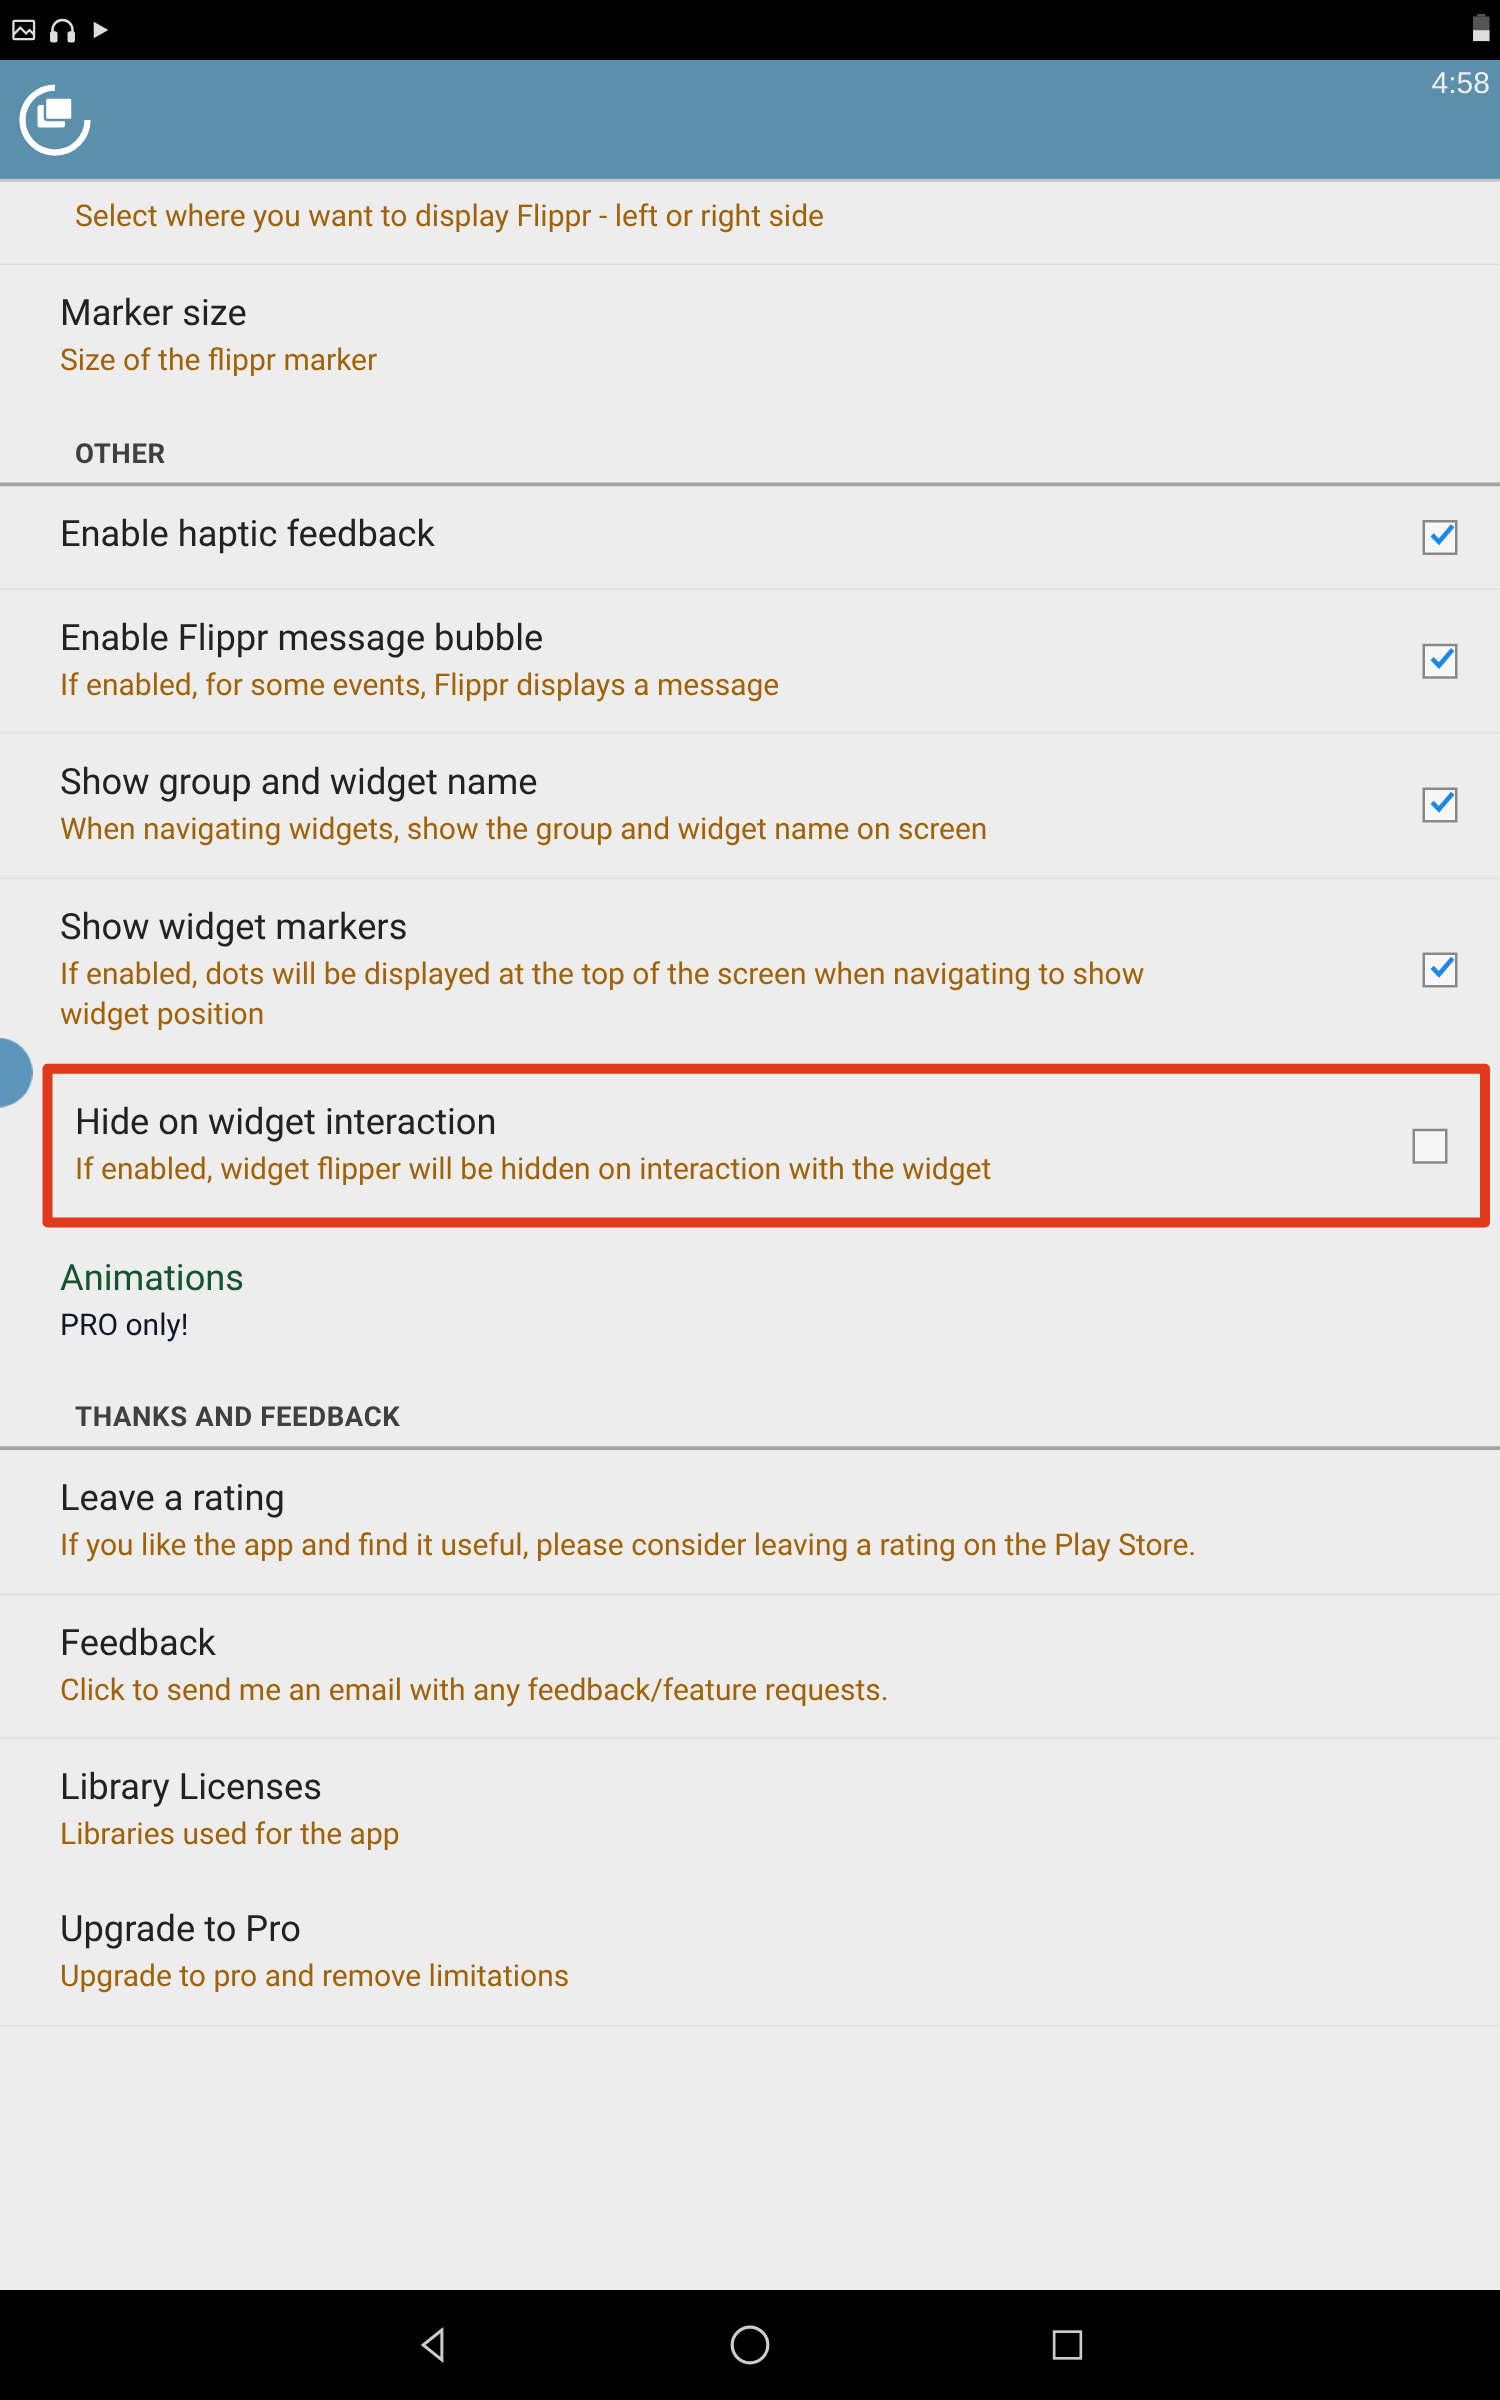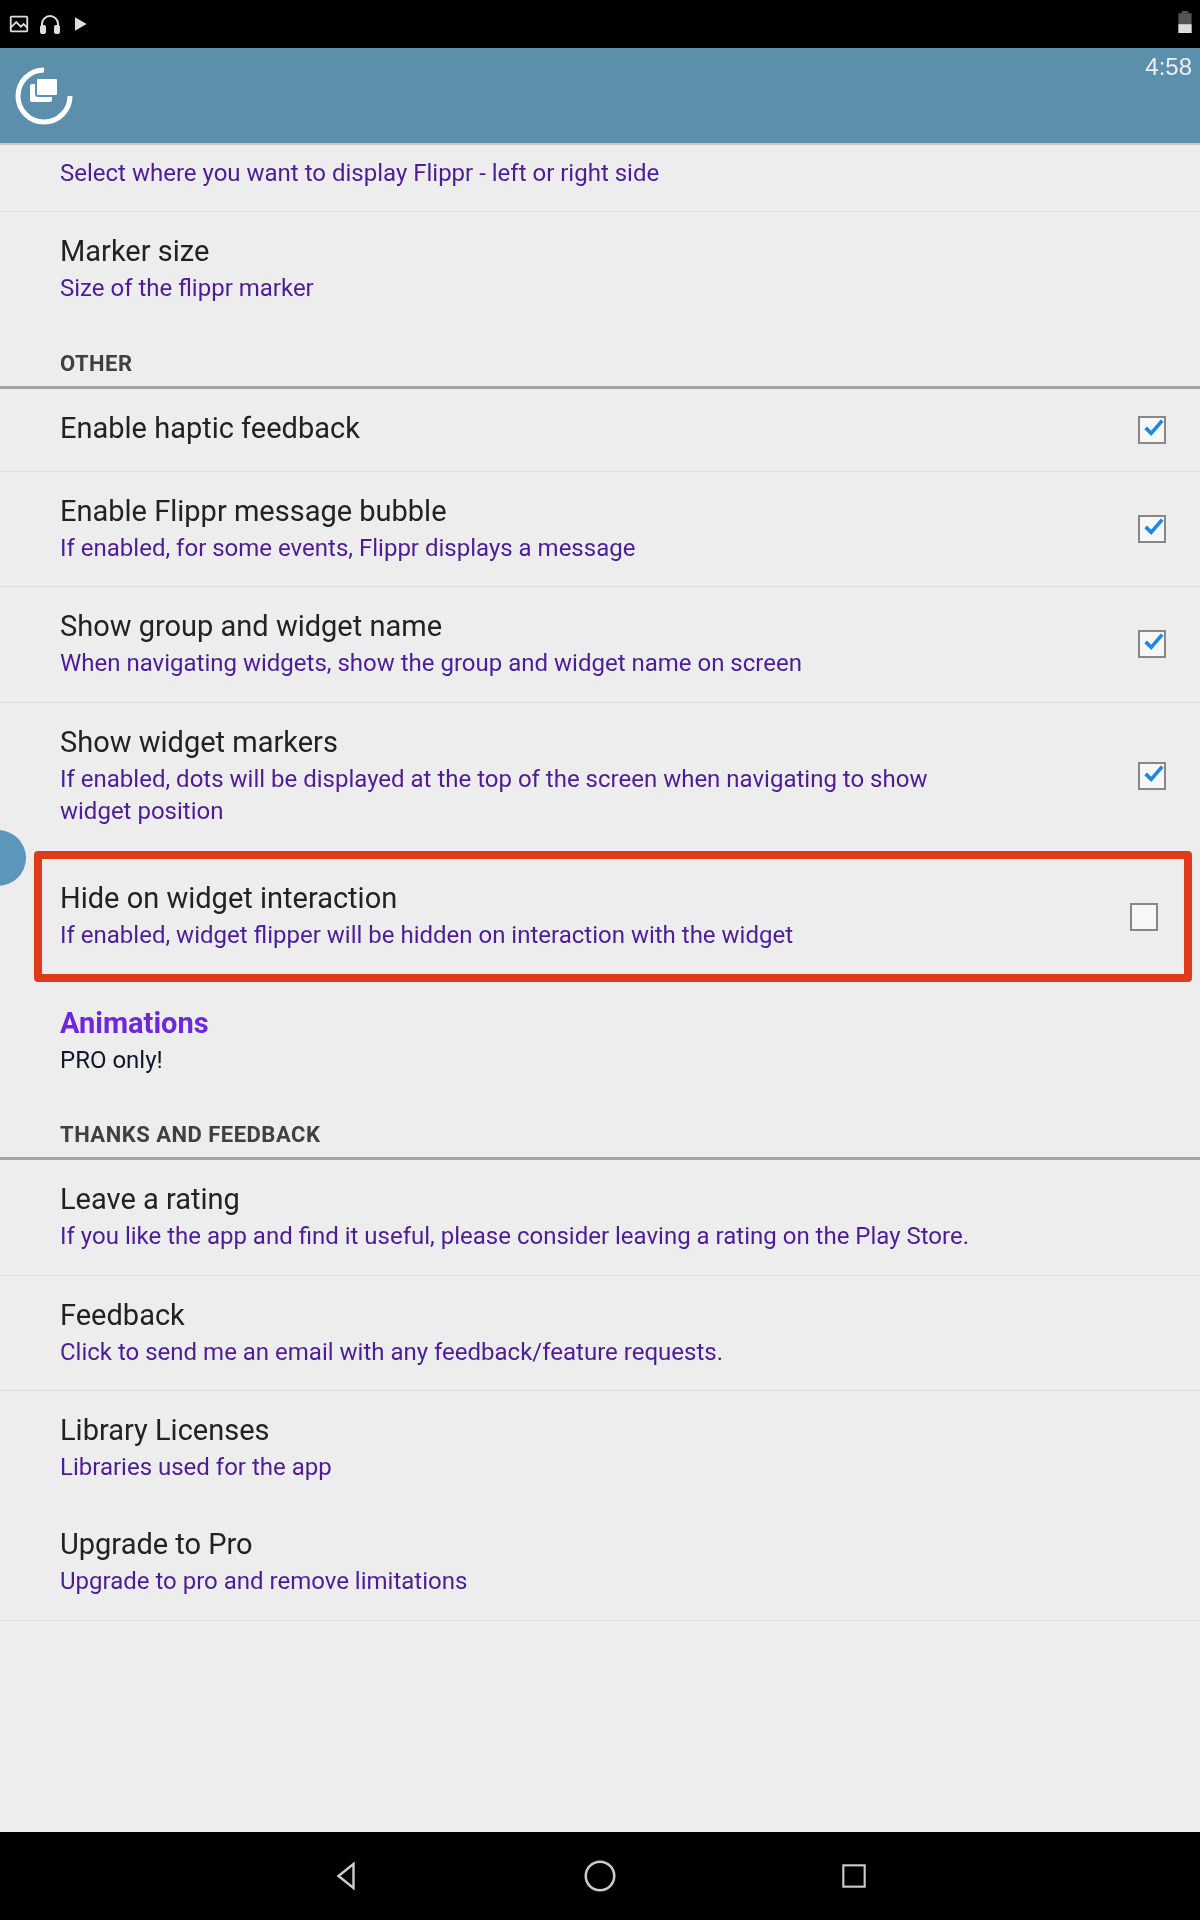--- a/index.html
+++ b/index.html
@@ -44,40 +44,40 @@
   
   
   .content {
     height: 1640px;
     overflow: hidden;
     padding: 0;
     position: relative;
   }
   
   .pref-item {
-    padding: 22px 34px 22px 60px;
+    padding: 22px 34px 22px 48px;
     border-bottom: 1px solid #dcdcdc;
     display: flex;
     align-items: center;
     cursor: pointer;
   }
   .pref-item.first-partial { padding: 12px 34px 22px 60px; }
   .pref-item-body { flex: 1; }
   .pref-title {
     font-size: 29px;
     color: #222;
     font-weight: 400;
     margin-bottom: 4px;
   }
   .pref-summary {
     font-size: 24px;
-    color: #4c1d95;
+    color: #a16207;
     line-height: 1.35;
   }
-  .pref-title.disabled { color: #6d28d9; font-weight: bold; }
+  .pref-title.disabled { color: #14532d; }
   .pref-summary.disabled { color: #0f172a; }
   
   .section-header {
     padding: 24px 34px 10px 60px;
     font-size: 22px;
     font-weight: 700;
     color: #404040;
     border-bottom: 3px solid #a4a4a4;
     letter-spacing: 0.5px;
   }

